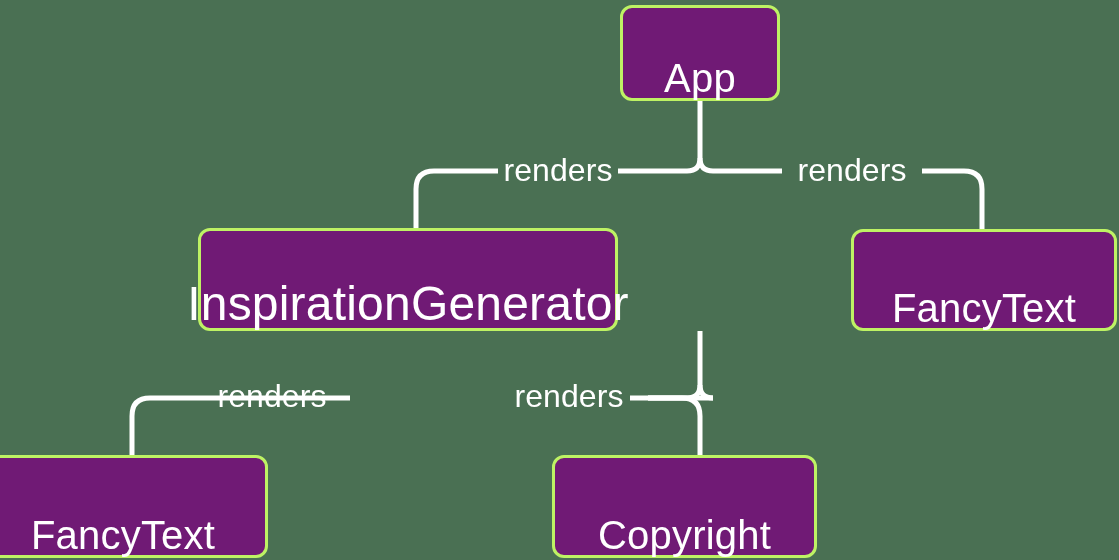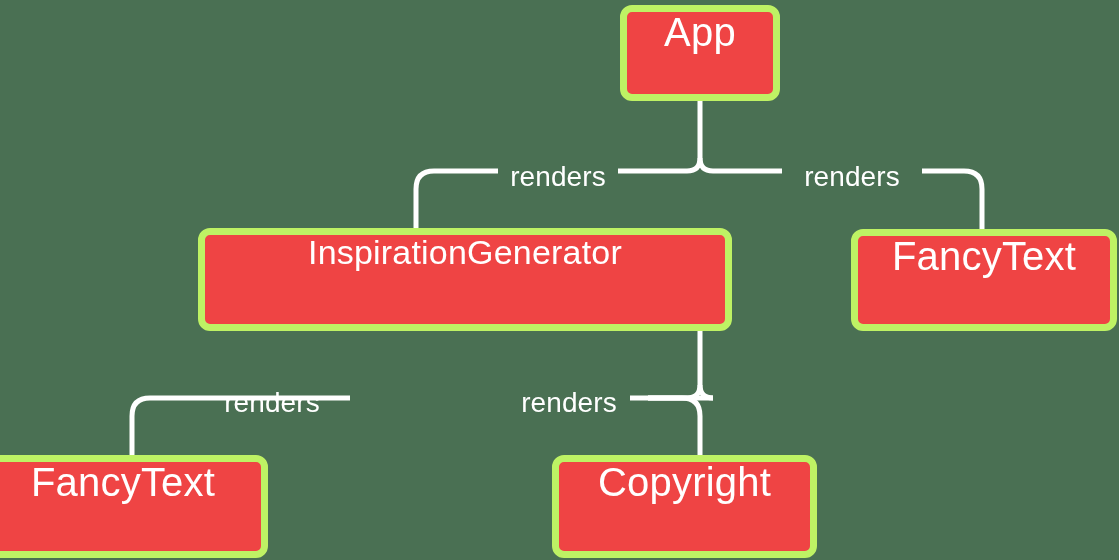--- a/index.html
+++ b/index.html
@@ -23,63 +23,62 @@
   #connector-layer {
     position: absolute;
     left: 0;
     top: 0;
     width: 1119px;
     height: 560px;
   }
   .node-box {
     position: absolute;
     box-sizing: border-box;
-    background: #ef4444;
-    border: 7px solid #bef264;
+    background: #701a75;
+    border: 3px solid #bef264;
     border-radius: 12px;
     display: flex;
-    align-items: flex-start;
+    align-items: flex-end;
     justify-content: center;
     color: #ffffff;
     font-family: "Liberation Sans", sans-serif;
     font-weight: 400;
     letter-spacing: 0.2px;
     white-space: nowrap;
   }
   .node-label {
     color: #ffffff;
     line-height: 1;
   }
   .edge-label {
     position: absolute;
     color: #ffffff;
     font-family: "Liberation Sans", sans-serif;
-    font-size: 28px;
+    font-size: 32px;
     font-weight: 400;
     line-height: 1;
     white-space: nowrap;
     transform: translate(-50%, -50%);
     letter-spacing: 0.1px;
-    margin-top: 7px;
   }
 
   
   #node-app {
     left: 620px;
     top: 5px;
     width: 160px;
     height: 96px;
     font-size: 40px;
   }
   #node-inspiration-generator {
     left: 198px;
     top: 228px;
-    width: 534px;
+    width: 420px;
     height: 103px;
-    font-size: 34px;
+    font-size: 48px;
   }
   #node-fancytext-right {
     left: 851px;
     top: 229px;
     width: 266px;
     height: 102px;
     font-size: 40px;
   }
   #node-fancytext-bottom {
     left: -22px;

